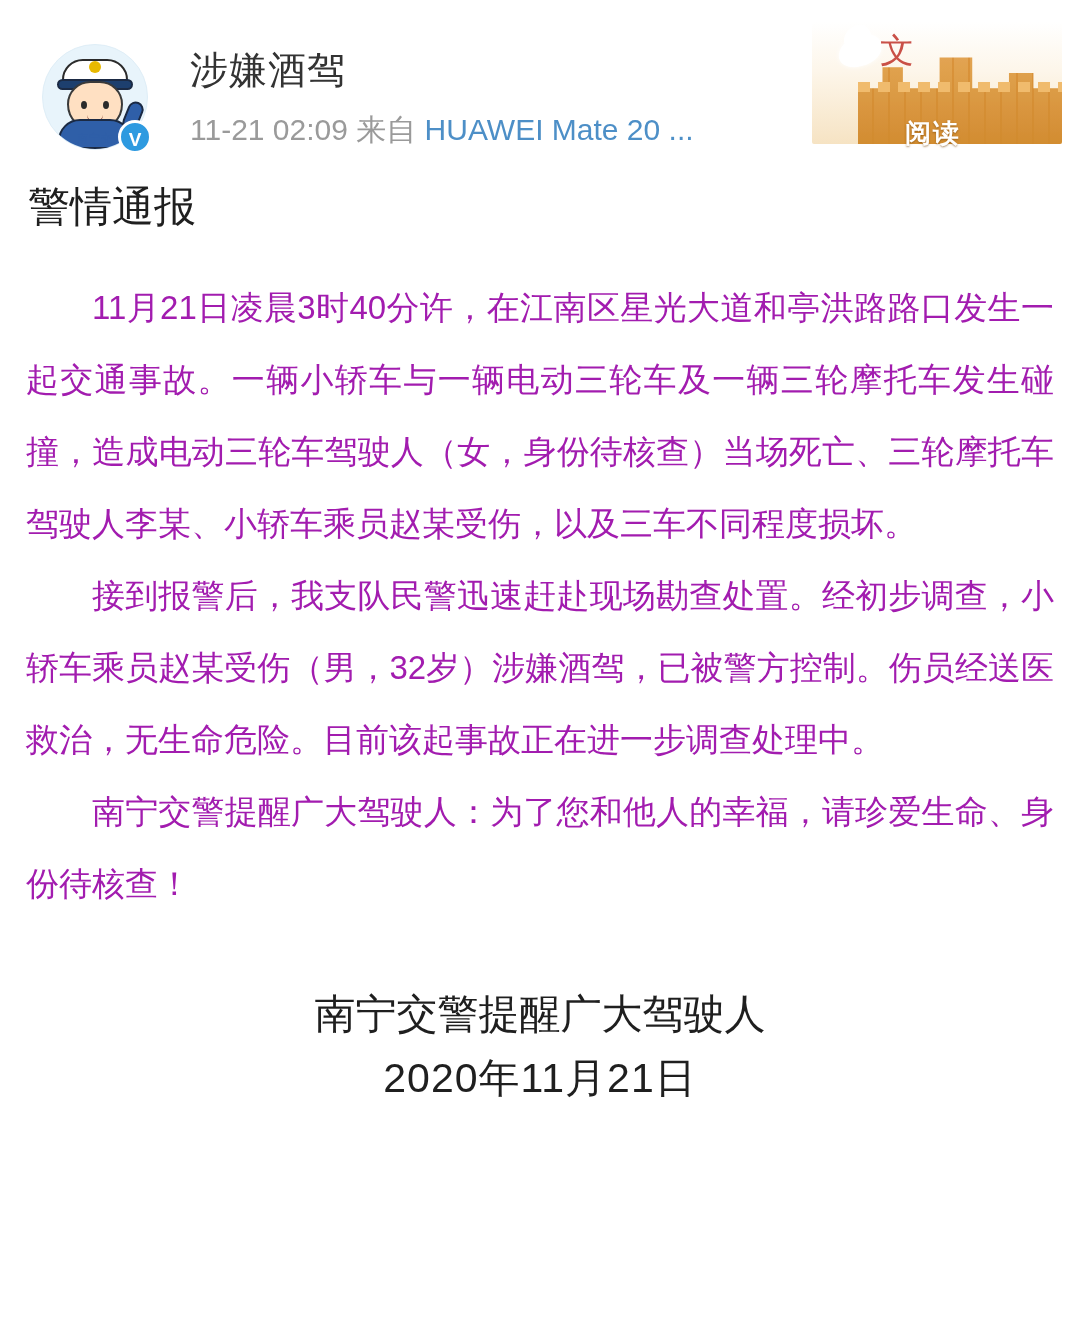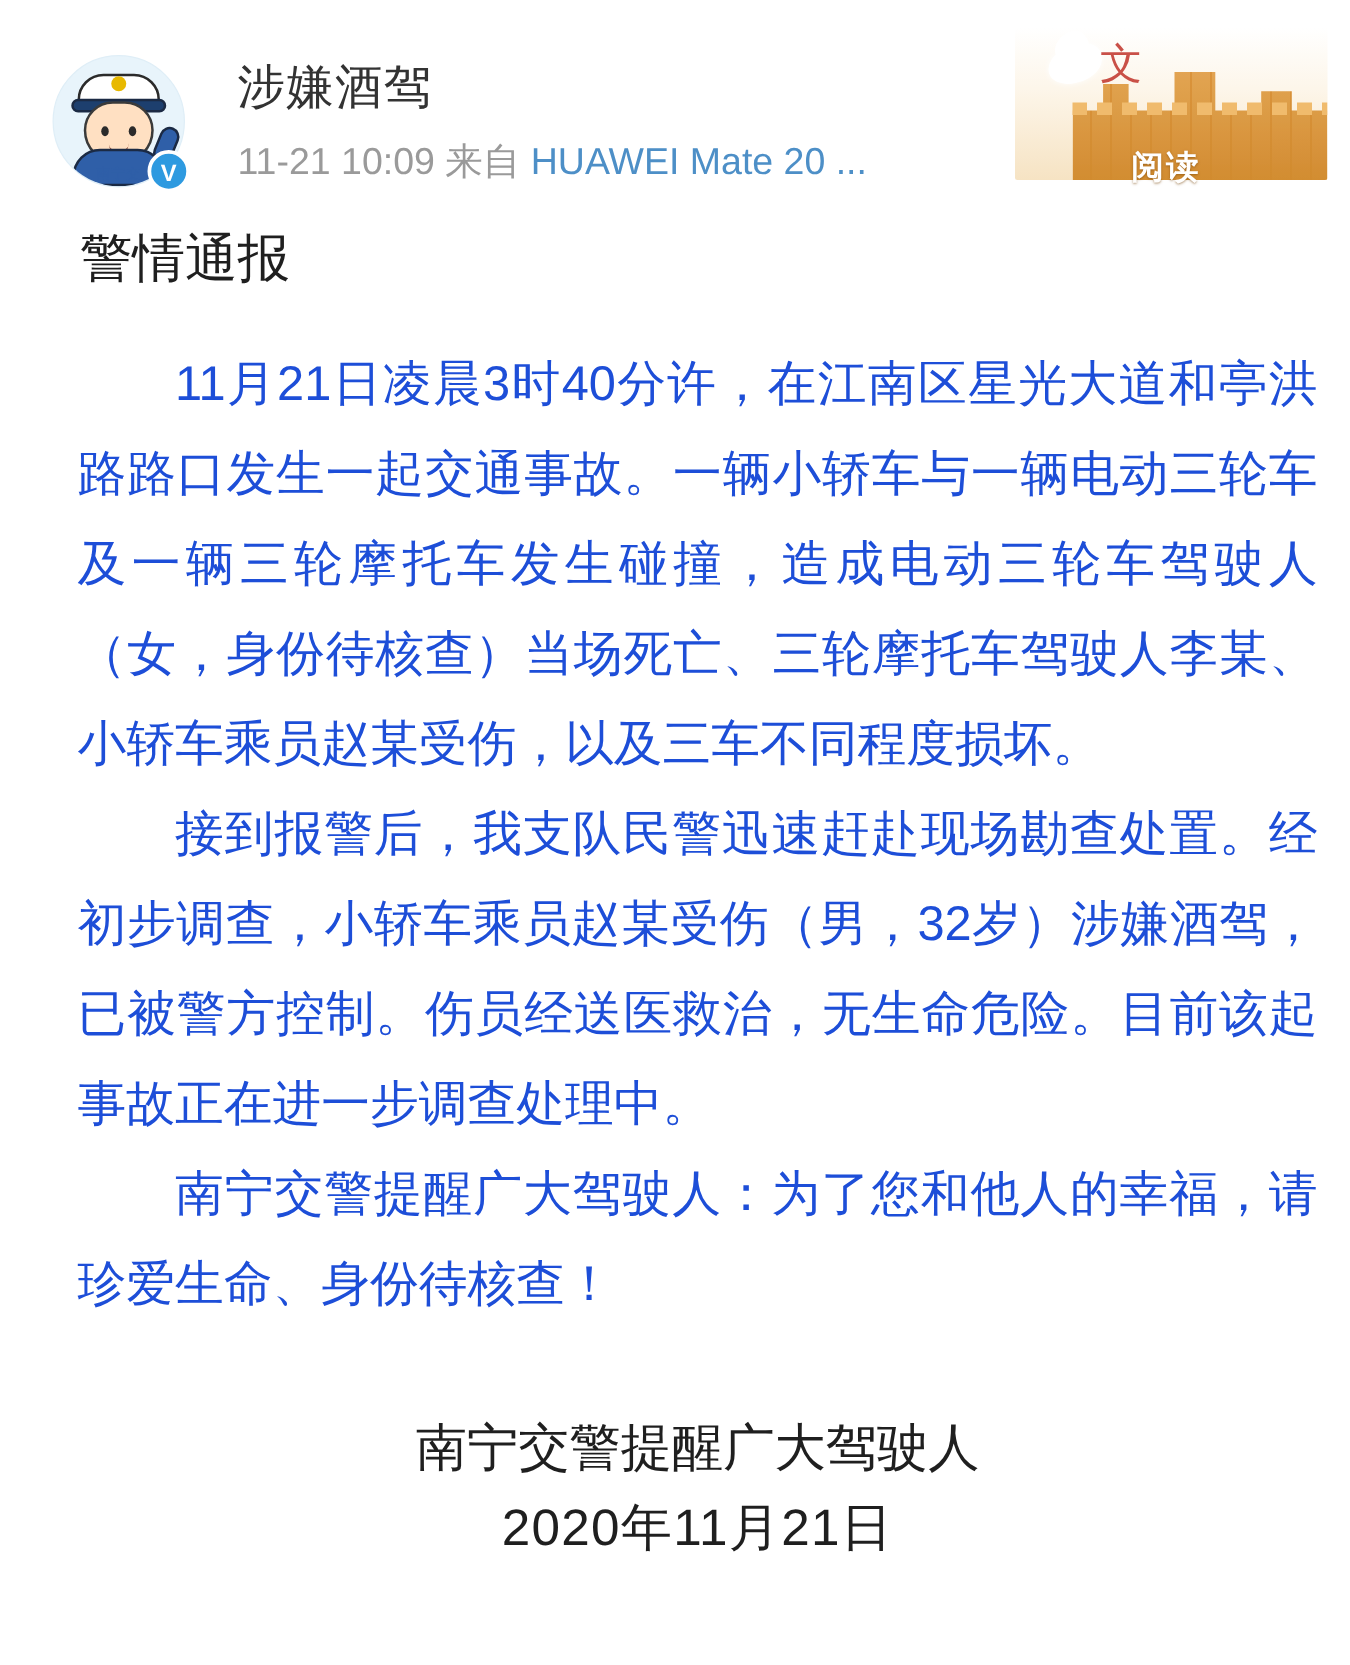--- a/index.html
+++ b/index.html
@@ -263,32 +263,31 @@
     font-size: 26px;
     color: #ffffff;
     letter-spacing: 2px;
     text-shadow: 0 1px 2px rgba(120,70,10,.6);
     font-weight: bold;
   }
 
   
   .post-body {
     padding: 26px 26px 0 26px;
-    margin-left: 36px;
   }
   .post-title {
     font-size: 42px;
     line-height: 62px;
     color: #1f1f1f;
     margin: 0 0 34px 2px;
   }
   .para {
-    font-size: 39px;
+    font-size: 33px;
     line-height: 72px;
-    color: #1d4ed8;
+    color: #a21caf;
     text-indent: 2em;
     margin: 0;
     letter-spacing: 0px;
     text-align: justify;
   }
   .signature {
     margin-top: 62px;
     text-align: center;
     font-size: 41px;
     line-height: 64px;
@@ -313,21 +312,21 @@
       <div class="cop-body"></div>
       <div class="cop-arm"></div>
       <div class="avatar-caption">南宁交</div>
     </div>
     <div class="verified-badge">V</div>
   </div>
 
   <div class="author-block">
     <div class="author-name">涉嫌酒驾</div>
     <div class="meta-line">
-      <span>11-21 10:09</span>
+      <span>11-21 02:09</span>
       <span class="meta-source-prefix">来自 </span>
       <span class="meta-source-link">HUAWEI Mate 20 ...</span>
     </div>
   </div>
 
   <div class="read-emblem">
     <div class="emblem-img">
       <div class="wall"></div>
       <div class="wall-top"></div>
       <div class="dove"></div>

